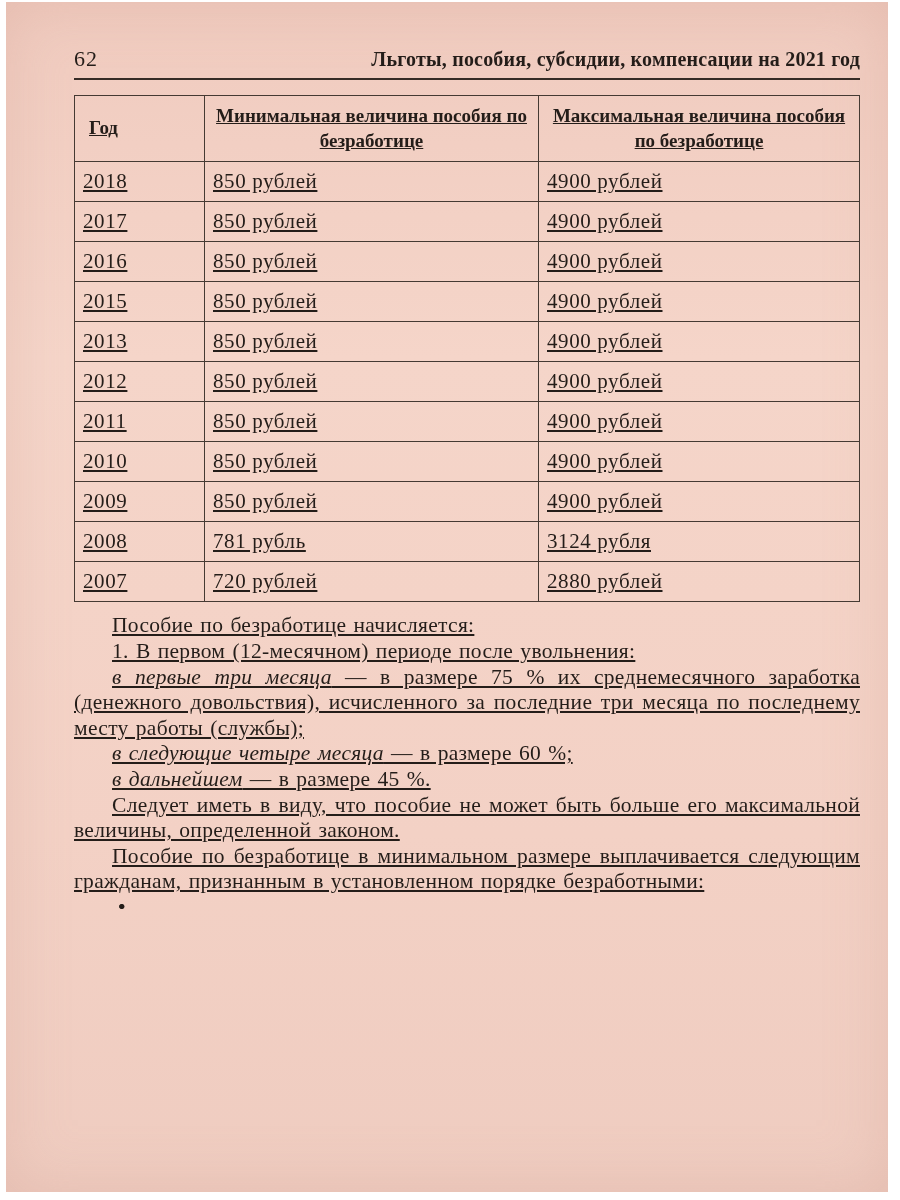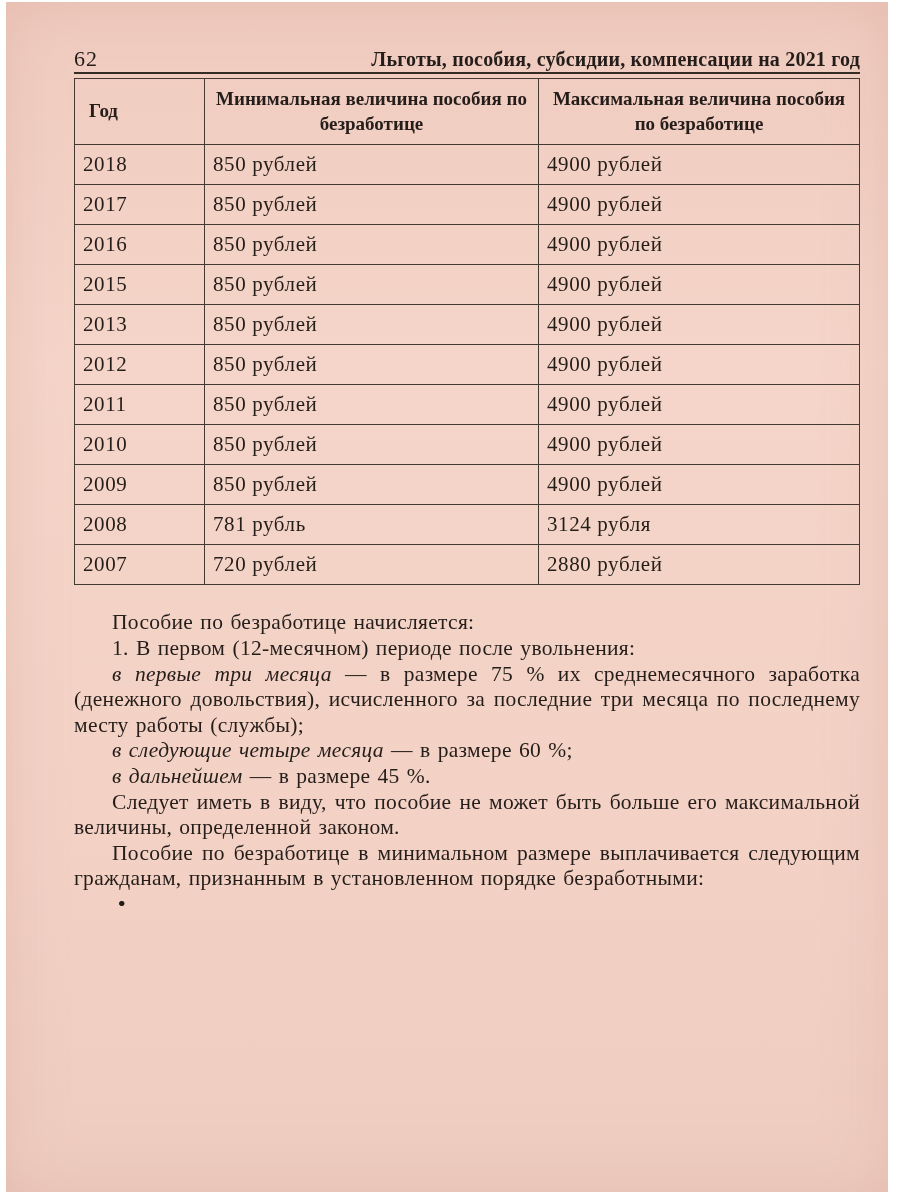--- a/index.html
+++ b/index.html
@@ -13,44 +13,44 @@
     position:absolute; left:6px; top:2px;
     width:882px; height:1190px;
     background:linear-gradient(180deg,#f0cbbf 0%,#f5d5c9 30%,#f3d1c5 70%,#efccc0 100%);
     box-shadow:inset 0 0 60px rgba(210,160,145,.35);
   }
   .content { padding:44px 28px 0 68px; }
 
   
   .running-header {
     display:flex; justify-content:space-between; align-items:baseline;
-    border-bottom:2px solid #362c26; padding-bottom:0;
+    border-bottom:2px solid #362c26; padding-bottom:6px;
   }
   .page-num { font-size:22px; letter-spacing:1px; }
   .running-title { font-weight:bold; font-size:20px; letter-spacing:.2px; }
 
   
-  table { border-collapse:collapse; width:100%; margin-top:4px; table-layout:fixed; }
+  table { border-collapse:collapse; width:100%; margin-top:15px; table-layout:fixed;text-decoration:underline; }
   col.c-year { width:130px; }
   col.c-min  { width:334px; }
   th,td { border:1.5px solid #453a33; }
   th {
     font-weight:bold; font-size:19px; line-height:1.3;
     vertical-align:middle; padding:8px 10px;
   }
   th.year-h { text-align:left; padding-left:14px; }
   td {
     font-size:21px; vertical-align:middle;
     padding:7px 8px; letter-spacing:.6px;
   }
 
   
   .body-text {
-    margin-top:25px; font-size:21.5px; line-height:25.6px;
-    text-align:justify; letter-spacing:.3px; word-spacing:1.5px;
+    margin-top:11px; font-size:21.5px; line-height:25.6px;
+    text-align:justify; letter-spacing:.3px; word-spacing:1.5px;text-decoration:underline;
   }
   .body-text p { text-indent:38px; }
   .ital { font-style:italic; }
   .bullet-item {
     padding-left:76px; position:relative; text-indent:0; text-align:justify;
   }
   .bullet-marker { position:absolute; left:44px; top:0; }
 </style>
 </head>
 <body>

